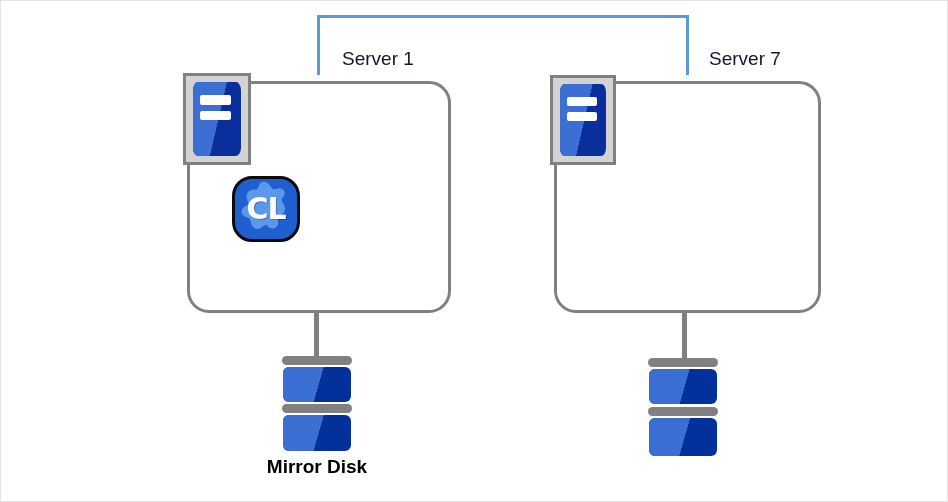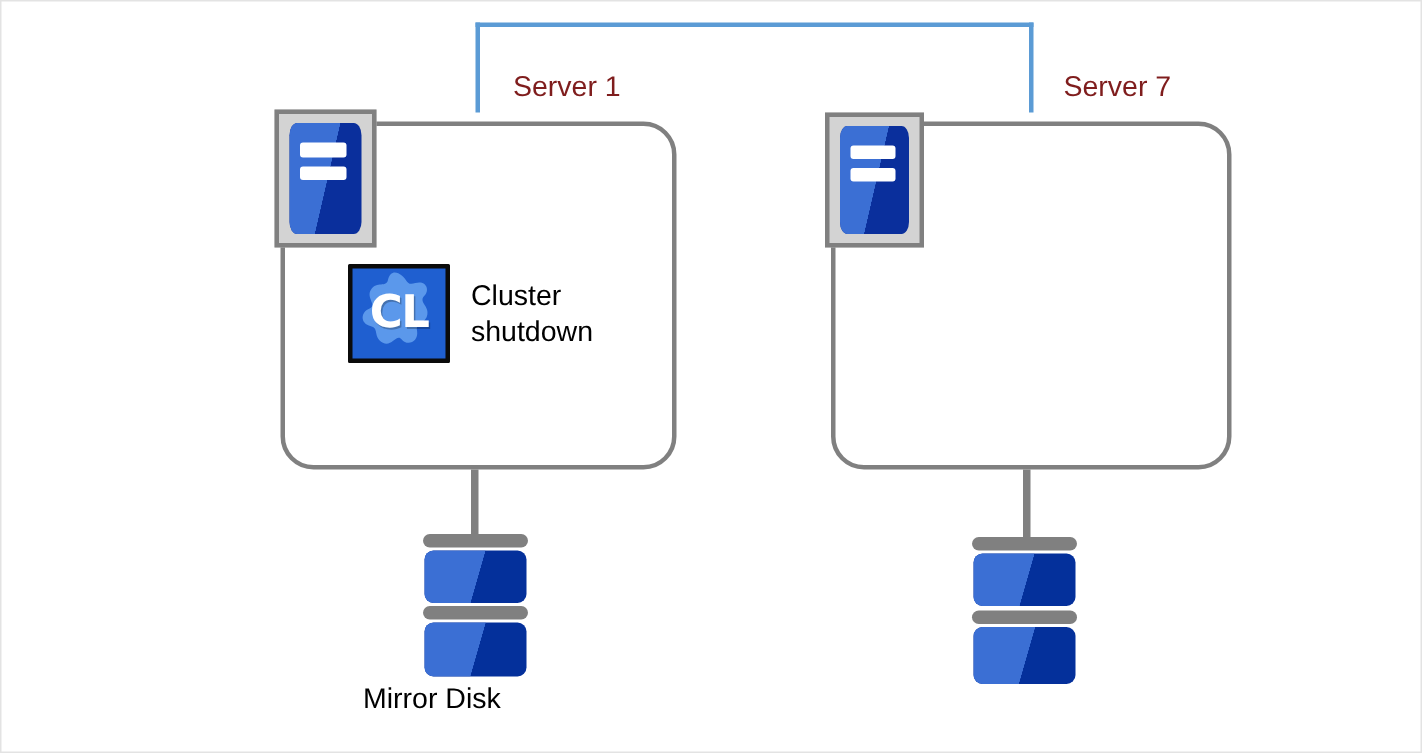--- a/index.html
+++ b/index.html
@@ -35,21 +35,21 @@
     box-sizing: border-box;
     border: 3px solid #808080;
     border-radius: 22px;
     background: #ffffff;
   }
 
   
   .server-label {
     position: absolute;
     font-size: 19px;
-    color: #7f1d1d;
+    color: #0f172a;
     white-space: nowrap;
     line-height: 1;
   }
 
   
   .server-icon {
     position: absolute;
     background: #d3d3d3;
     border: 3px solid #808080;
     box-sizing: border-box;
@@ -79,21 +79,21 @@
     height: 13%;
     background: #ffffff;
     border-radius: 2px;
   }
   .server-icon .bar.b1 { top: 18%; }
   .server-icon .bar.b2 { top: 39%; }
 
   
   .cl-icon {
     position: absolute;
-    border-radius: 1px;
+    border-radius: 20px;
     background: #1f5fd0;
     border: 3px solid #0b0b0b;
     box-sizing: border-box;
     overflow: hidden;
   }
   .cl-icon .splash {
     position: absolute;
     left: 4%;
     top: 4%;
     width: 92%;
@@ -152,21 +152,23 @@
     left: 0; top: 0;
     width: 100%;
     height: 100%;
     background: linear-gradient(106deg, #3b6fd4 0%, #3b6fd4 52%, transparent 52.3%, transparent 100%);
   }
   .disk-label {
     position: absolute;
     font-size: 19px;
     color: #000000;
     white-space: nowrap;
+    text-align: center;
     line-height: 1;
+    font-weight: bold;
   }
 </style>
 </head>
 <body>
 
 <div id="canvas">
 
   <div class="interconnect" style="left:316px; top:14px; width:372px; height:60px;"></div>
 
   <div class="server-label" style="left:341px; top:48px;">Server 1</div>
@@ -184,22 +186,20 @@
   <div class="cl-icon" style="left:231px; top:175px; width:68px; height:66px;">
     <svg class="splash" viewBox="0 0 100 100" preserveAspectRatio="none">
       <path d="M50 2 C62 8 58 18 70 14 C82 10 88 22 80 30 C74 37 86 42 84 52
                C82 64 70 60 72 72 C74 86 60 90 54 82 C48 74 42 92 32 86
                C20 79 28 68 18 66 C5 63 6 49 16 45 C26 41 12 32 18 22
                C25 11 36 20 38 10 C40 2 44 0 50 2 Z" fill="#5f9bec" opacity="0.95"></path>
     </svg>
     <div class="cl-text">CL</div>
   </div>
 
-  <div class="caption" style="left:313px; top:185px; width:150px;">Cluster
-shutdown</div>
 
   <div class="connector" style="left:313px; top:312px; width:5px; height:45px;"></div>
 
   <div class="disk" style="left:281px; top:355px; width:70px; height:95px;">
     <div class="cap" style="top:0px; height:9px;"></div>
     <div class="platter" style="top:11px; height:35px;">
       <div class="sheen"></div>
     </div>
     <div class="cap" style="top:48px; height:9px;"></div>
     <div class="platter" style="top:59px; height:36px;">

